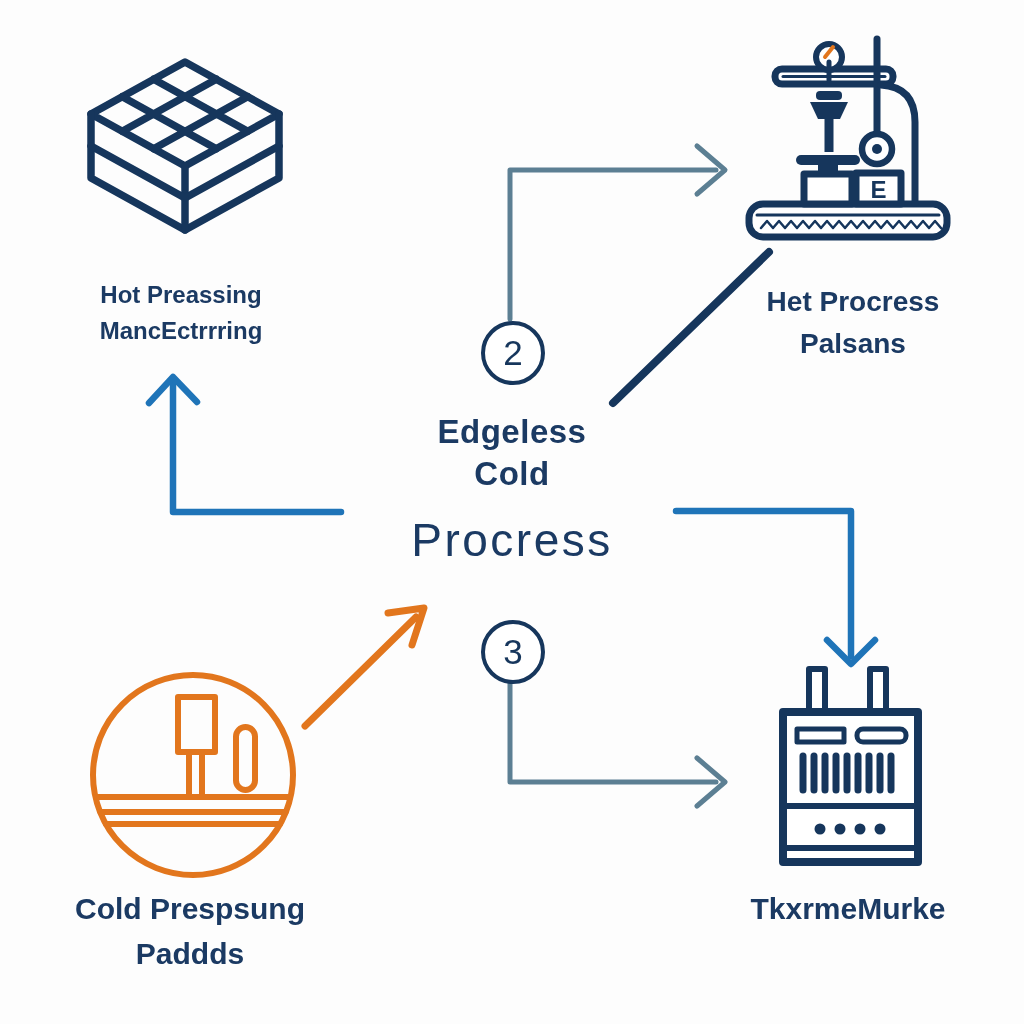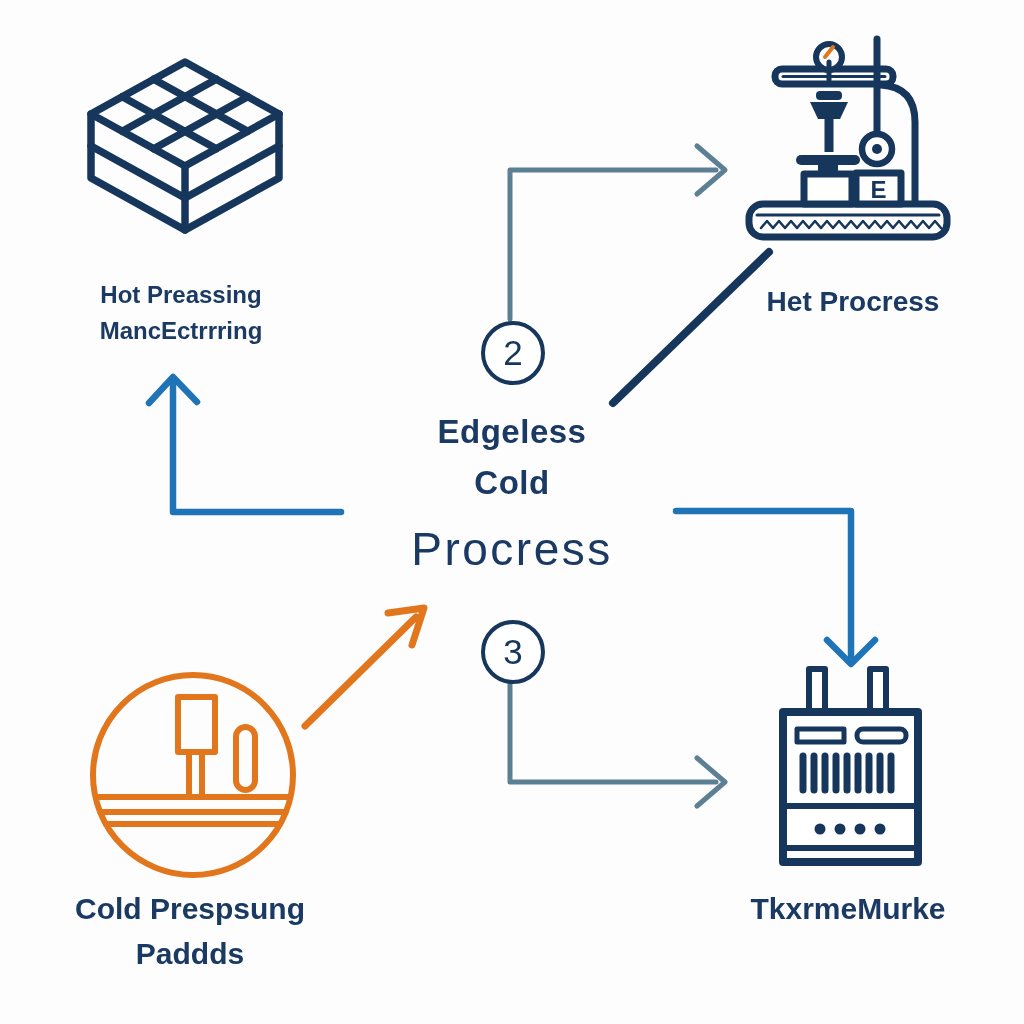--- a/index.html
+++ b/index.html
@@ -134,37 +134,38 @@
           <circle cx="62" cy="163" r="5.5"></circle>
         <circle cx="82" cy="163" r="5.5"></circle>
           <circle cx="102" cy="163" r="5.5"></circle>
       </g>
       <path class="sN noF" stroke-width="6" d="M5,182 H140"></path>
     </g>
   </svg>
 
   <div class="abs title" style="left:312px;top:413px;width:400px;">
     <span class="t-bold">Edgeless</span>
-    <span class="t-bold" style="margin-top:13px;">Cold</span>
+    <span class="t-bold" style="margin-top:4px;">Cold</span>
     <span class="t-light" style="margin-top:20px;text-align:center;">Procress</span>
   </div>
 
   <div class="abs step-circle" style="left:481px;top:321px;">
     <span>2</span>
   </div>
   <div class="abs step-circle" style="left:481px;top:620px;">
     <span>3</span>
   </div>
 
   <div class="abs label" style="left:31px;top:277px;width:300px;font-size:24px;">
     <span class="ln">Hot Preassing</span>
     <span class="ln">MancEctrrring</span>
   </div>
   <div class="abs label" style="left:713px;top:281px;width:280px;font-size:28px;">
     <span class="ln">Het Procress</span>
+    <span class="ln">Palsans</span>
   </div>
   <div class="abs label" style="left:35px;top:886px;width:310px;font-size:30px;">
     <span class="ln">Cold Prespsung</span>
     <span class="ln">Paddds</span>
   </div>
   <div class="abs label" style="left:698px;top:886px;width:300px;font-size:30px;">
     <span class="ln">TkxrmeMurke</span>
   </div>
 
 </div>

